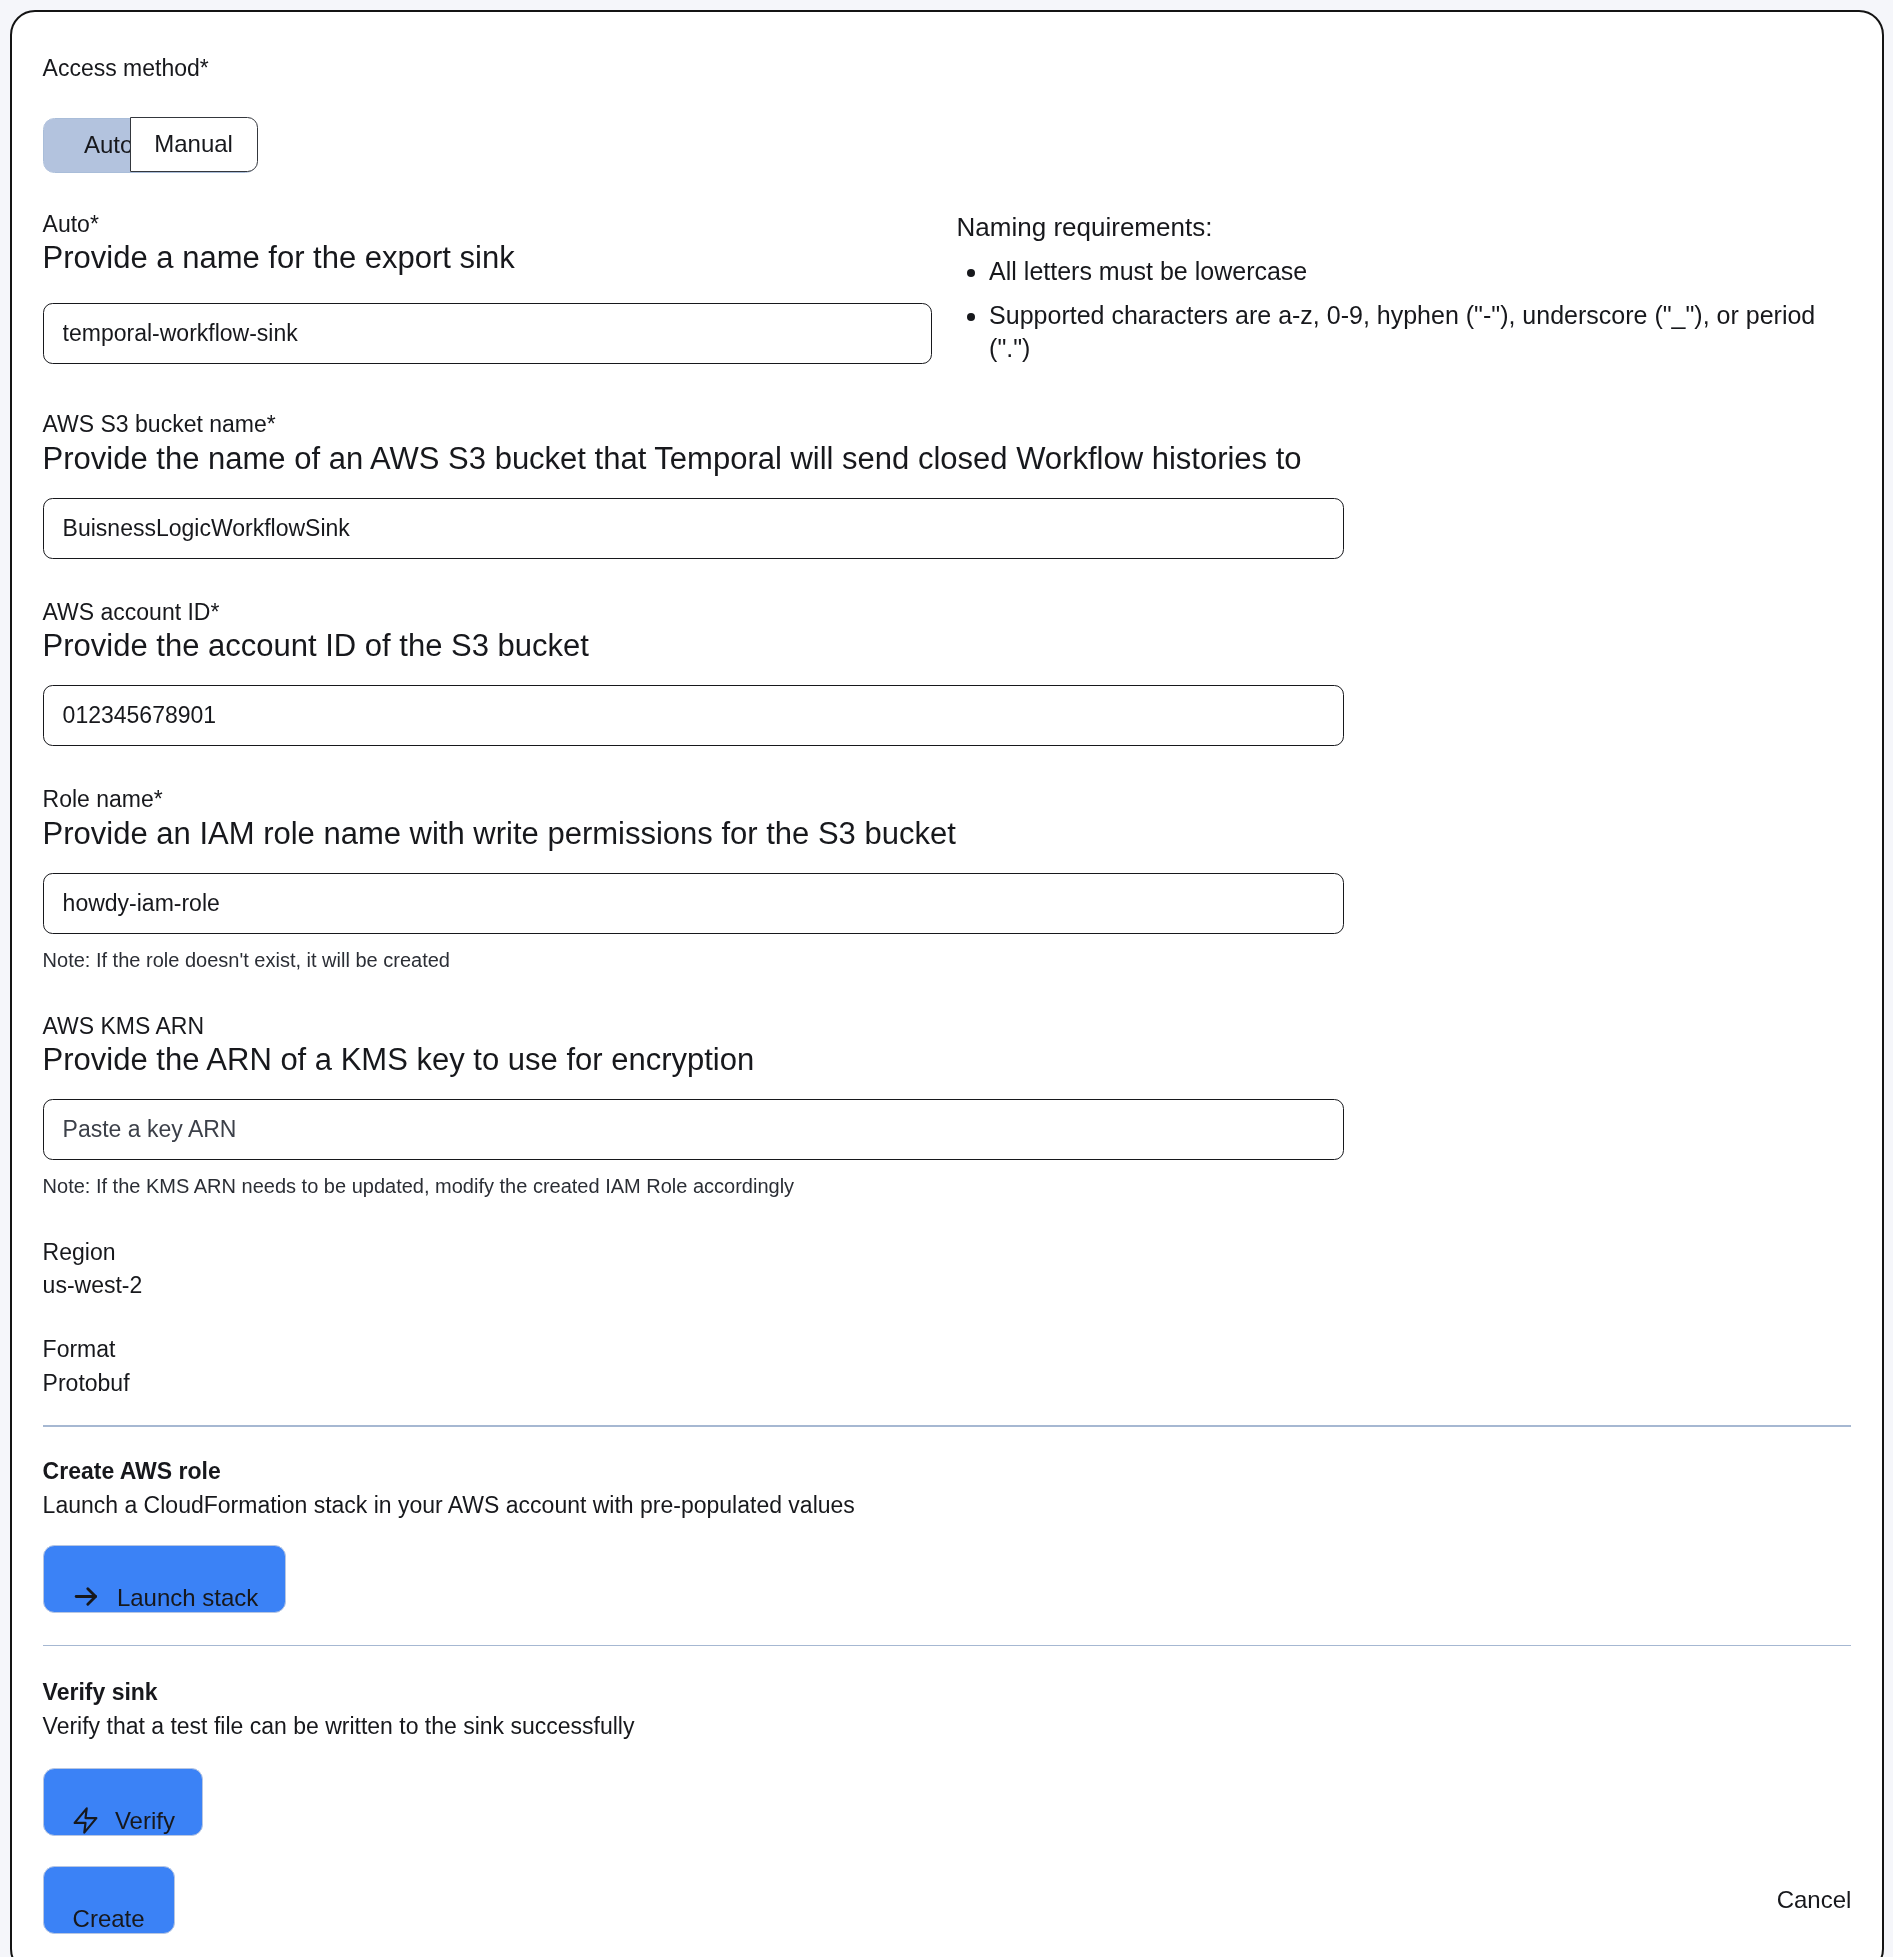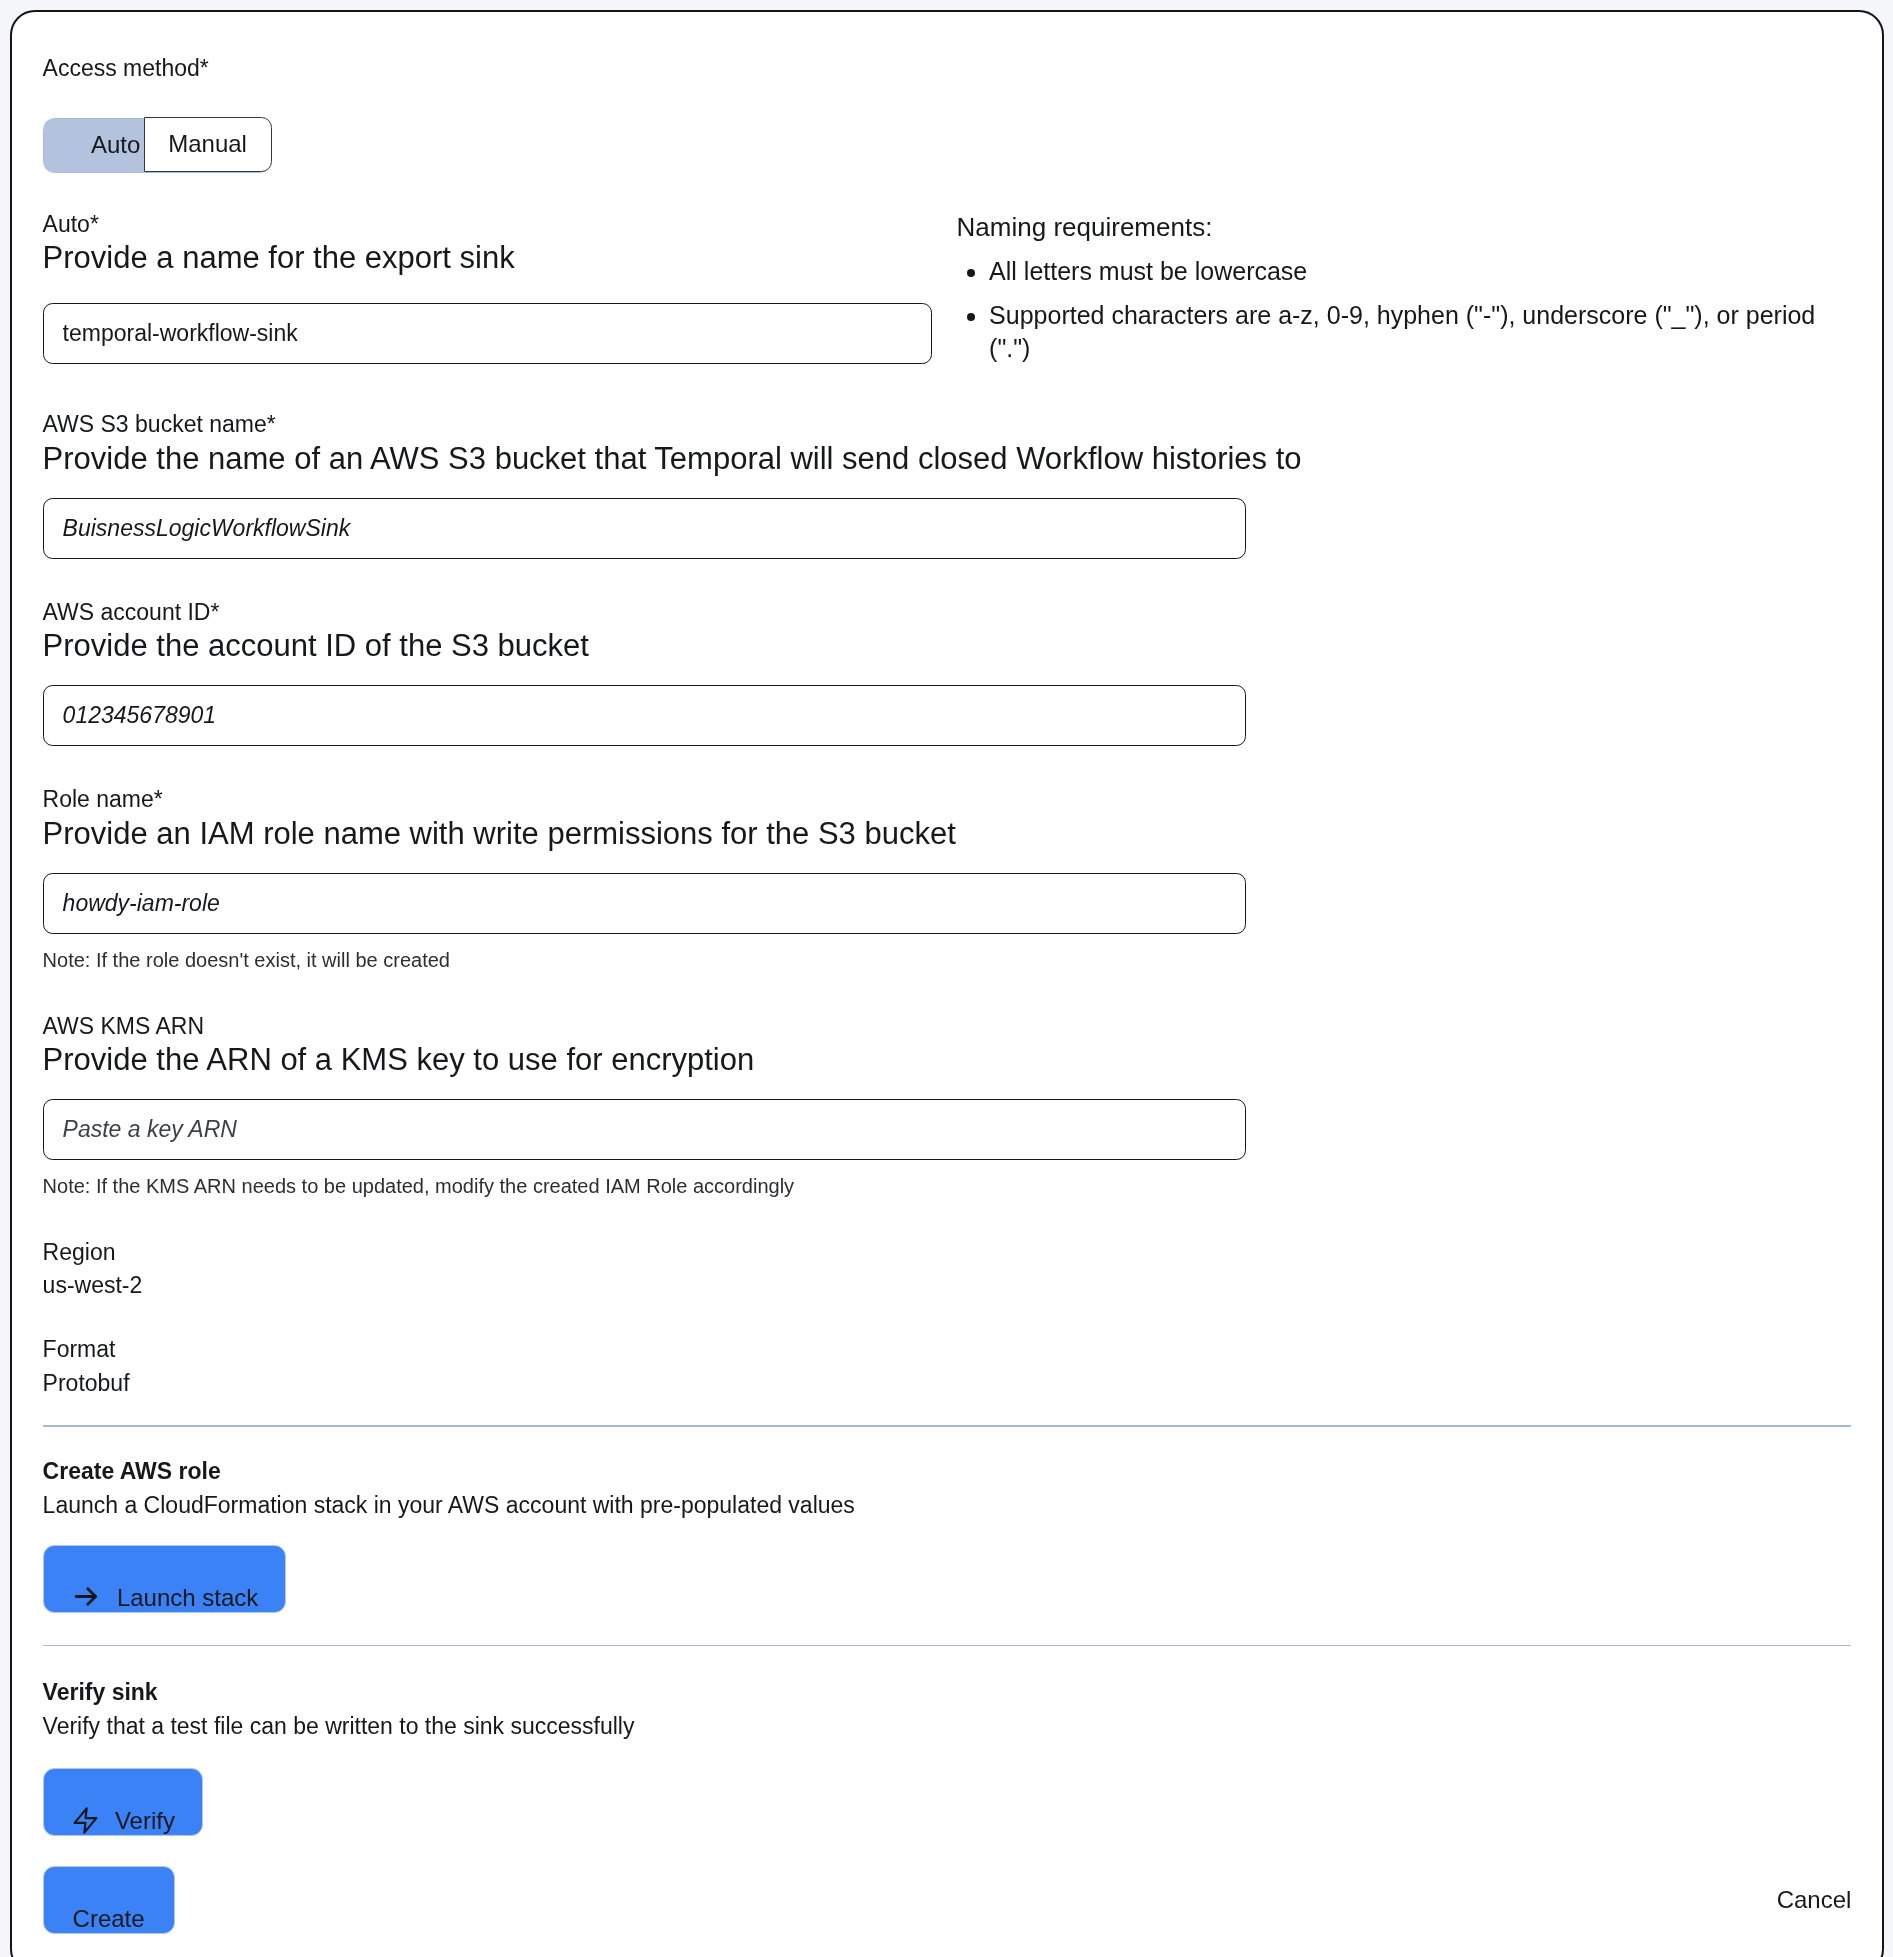--- a/index.html
+++ b/index.html
@@ -28,21 +28,21 @@
     height: 55px;
     border: 1.9px solid #a9bdd9;
     border-radius: 11.5px;
     background: #fff;
   }
   .toggle .opt {
     display: flex; align-items: center; justify-content: center;
     font-size: 24px; cursor: pointer;
   }
   .opt-auto {
-    width: 100px;
+    width: 86px;
     background: #b3c3de;
     border-radius: 8.6px 0 0 8.6px;
     padding-left: 44px;
   }
   .opt-manual {
     width: 128px;
     background: #ffffff;
     border: 1.9px solid #34373d;
     border-radius: 0 10.5px 10.5px 0;
     margin: -1.9px -1.9px -1.9px 0;
@@ -61,21 +61,21 @@
     padding: 7px 19px;
     font-size: 23px;
     font-family: "Liberation Sans", sans-serif;
     color: #17181c;
     background: #fff;
     margin-top: 31px;
     outline: none;
   }
   .text-input::placeholder { color: #3c4049; opacity: 1; }
   .input-name { width: 889px; }
-  .input-wide { width: 1203px; margin-top: 25px; font-style: italic; }
+  .input-wide { width: 1301px; margin-top: 25px; }
 
   .req-title { font-size: 26px; line-height: 32.5px; }
   .req-list { margin-top: 11.5px; padding-left: 32.5px; }
   .req-list li { font-size: 25px; line-height: 33px; margin-top: 11.5px; max-width: 841px; }
 
   .section { margin-top: 46px; }
   .section-tight { margin-top: 40px; }
 
   .ro-label { font-size: 23px; line-height: 27px; }
   .ro-value { font-size: 23px; line-height: 29px; margin-top: 5.7px; }

